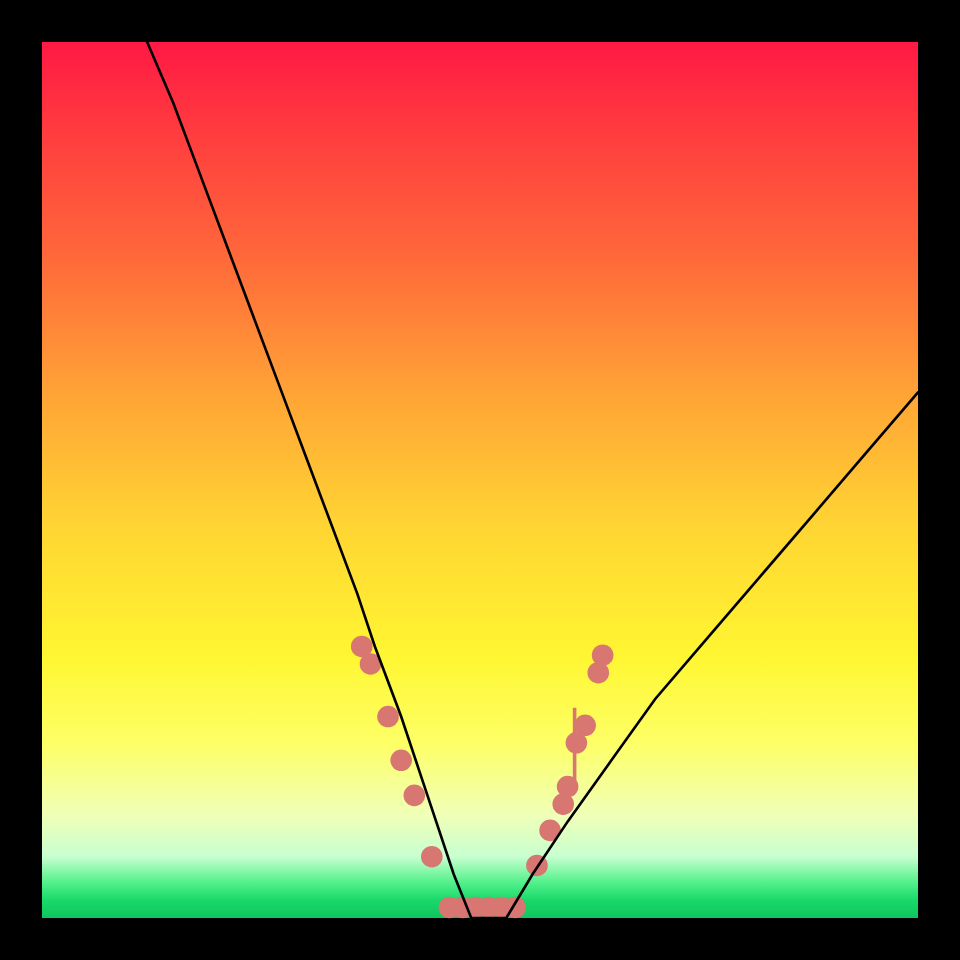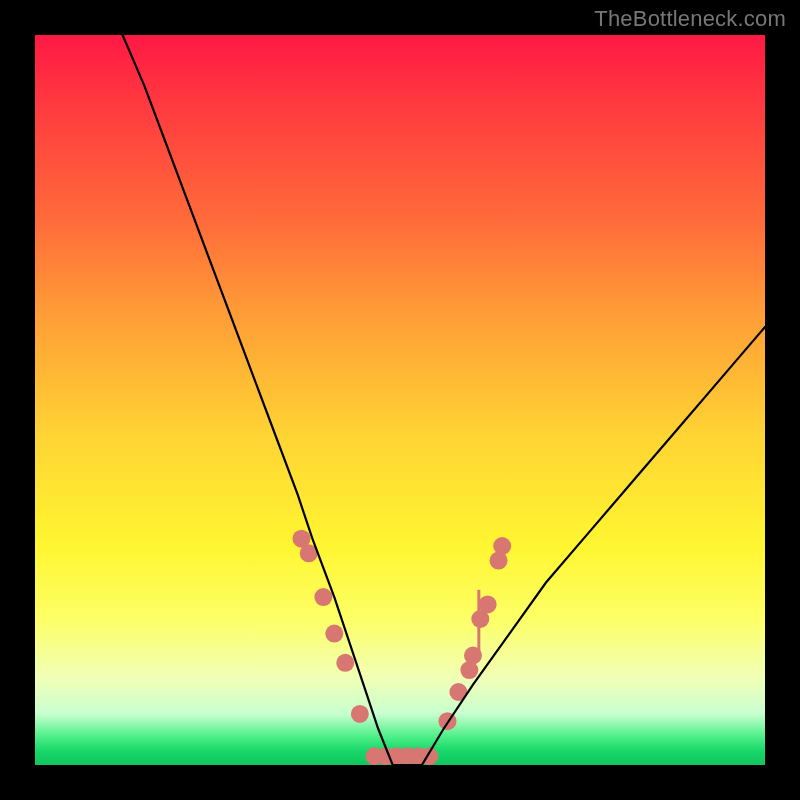--- a/index.html
+++ b/index.html
@@ -55,21 +55,20 @@
     left: 0;
     width: 730px;
     height: 730px;
     overflow: visible;
   }
 </style>
 </head>
 <body>
 
 <div class="frame">
-  <div class="watermark">TheBottleneck.com</div>
   <div class="plot">
     <svg class="curve" viewBox="0 0 730 730">
       <g id="spike-layer">
           <line x1="443.84" x2="443.84" y1="620.5" y2="554.8" stroke="#d87672" stroke-width="3"></line>
         </g>
       <g id="marker-layer">
           <circle cx="266.45" cy="503.7" r="9" fill="#d87672"></circle>
           <circle cx="273.75" cy="518.3" r="9" fill="#d87672"></circle>
           <circle cx="288.35" cy="562.1" r="9" fill="#d87672"></circle>
           <circle cx="299.29999999999995" cy="598.6" r="9" fill="#d87672"></circle>

